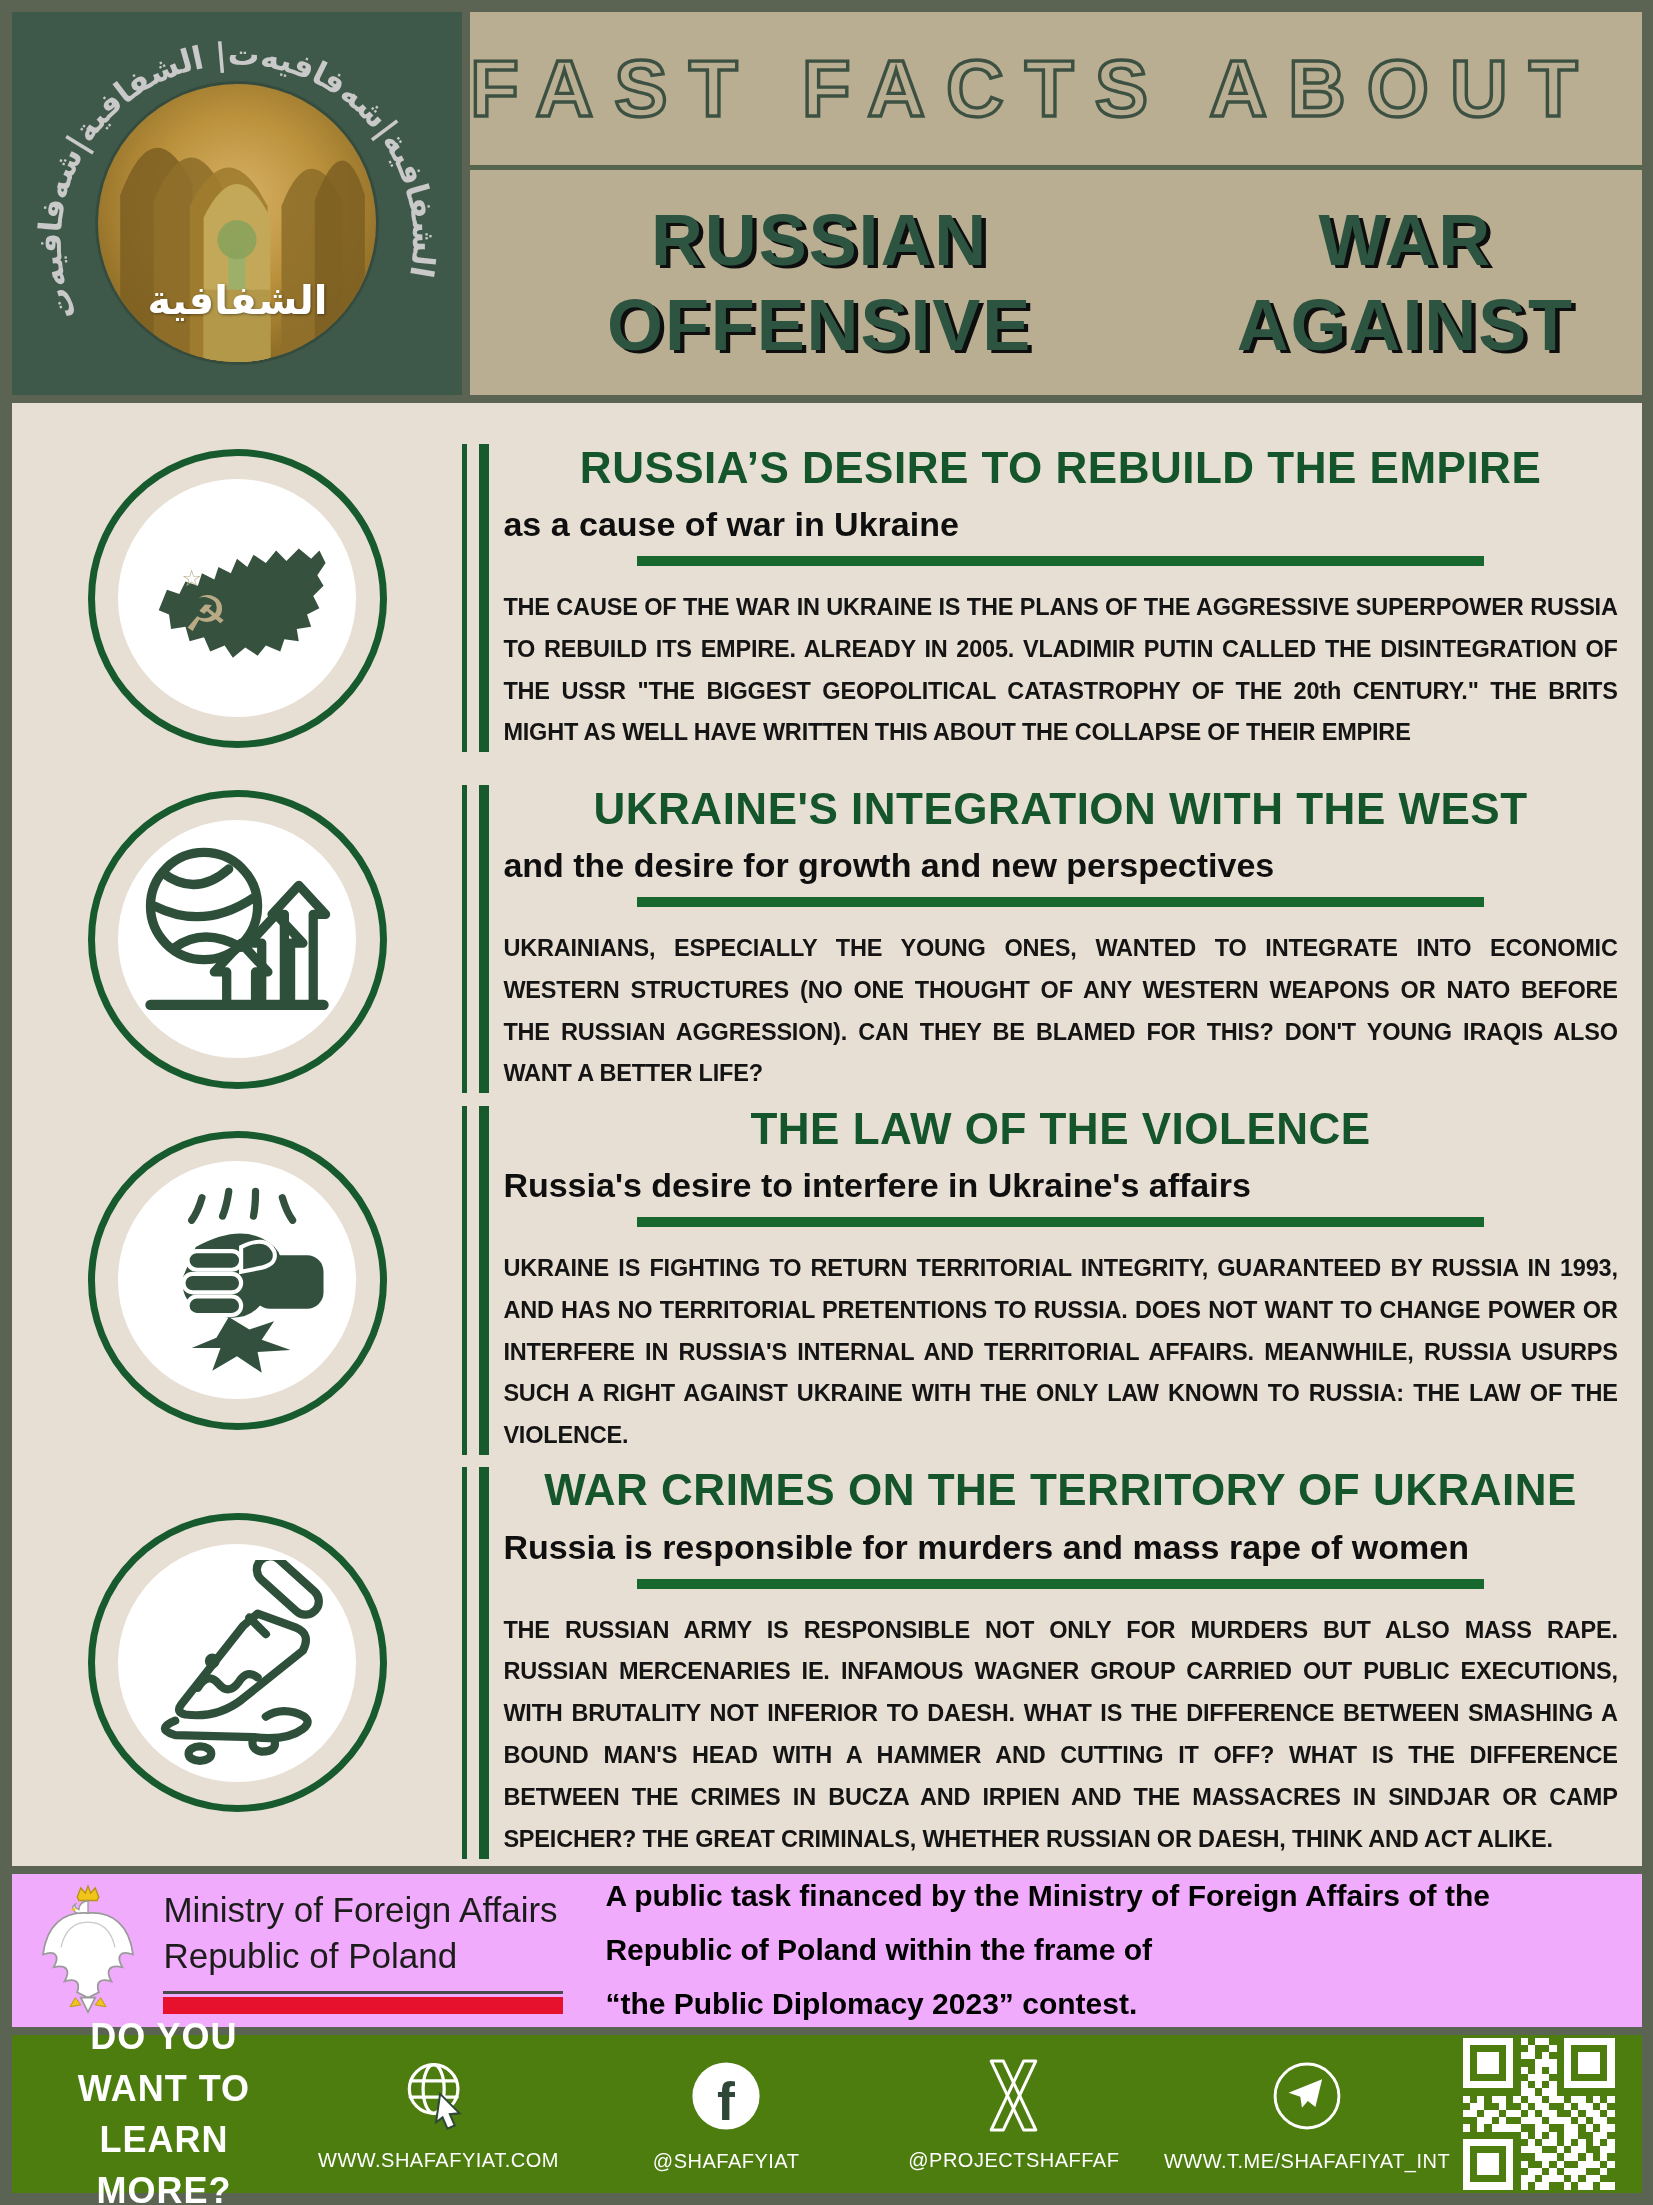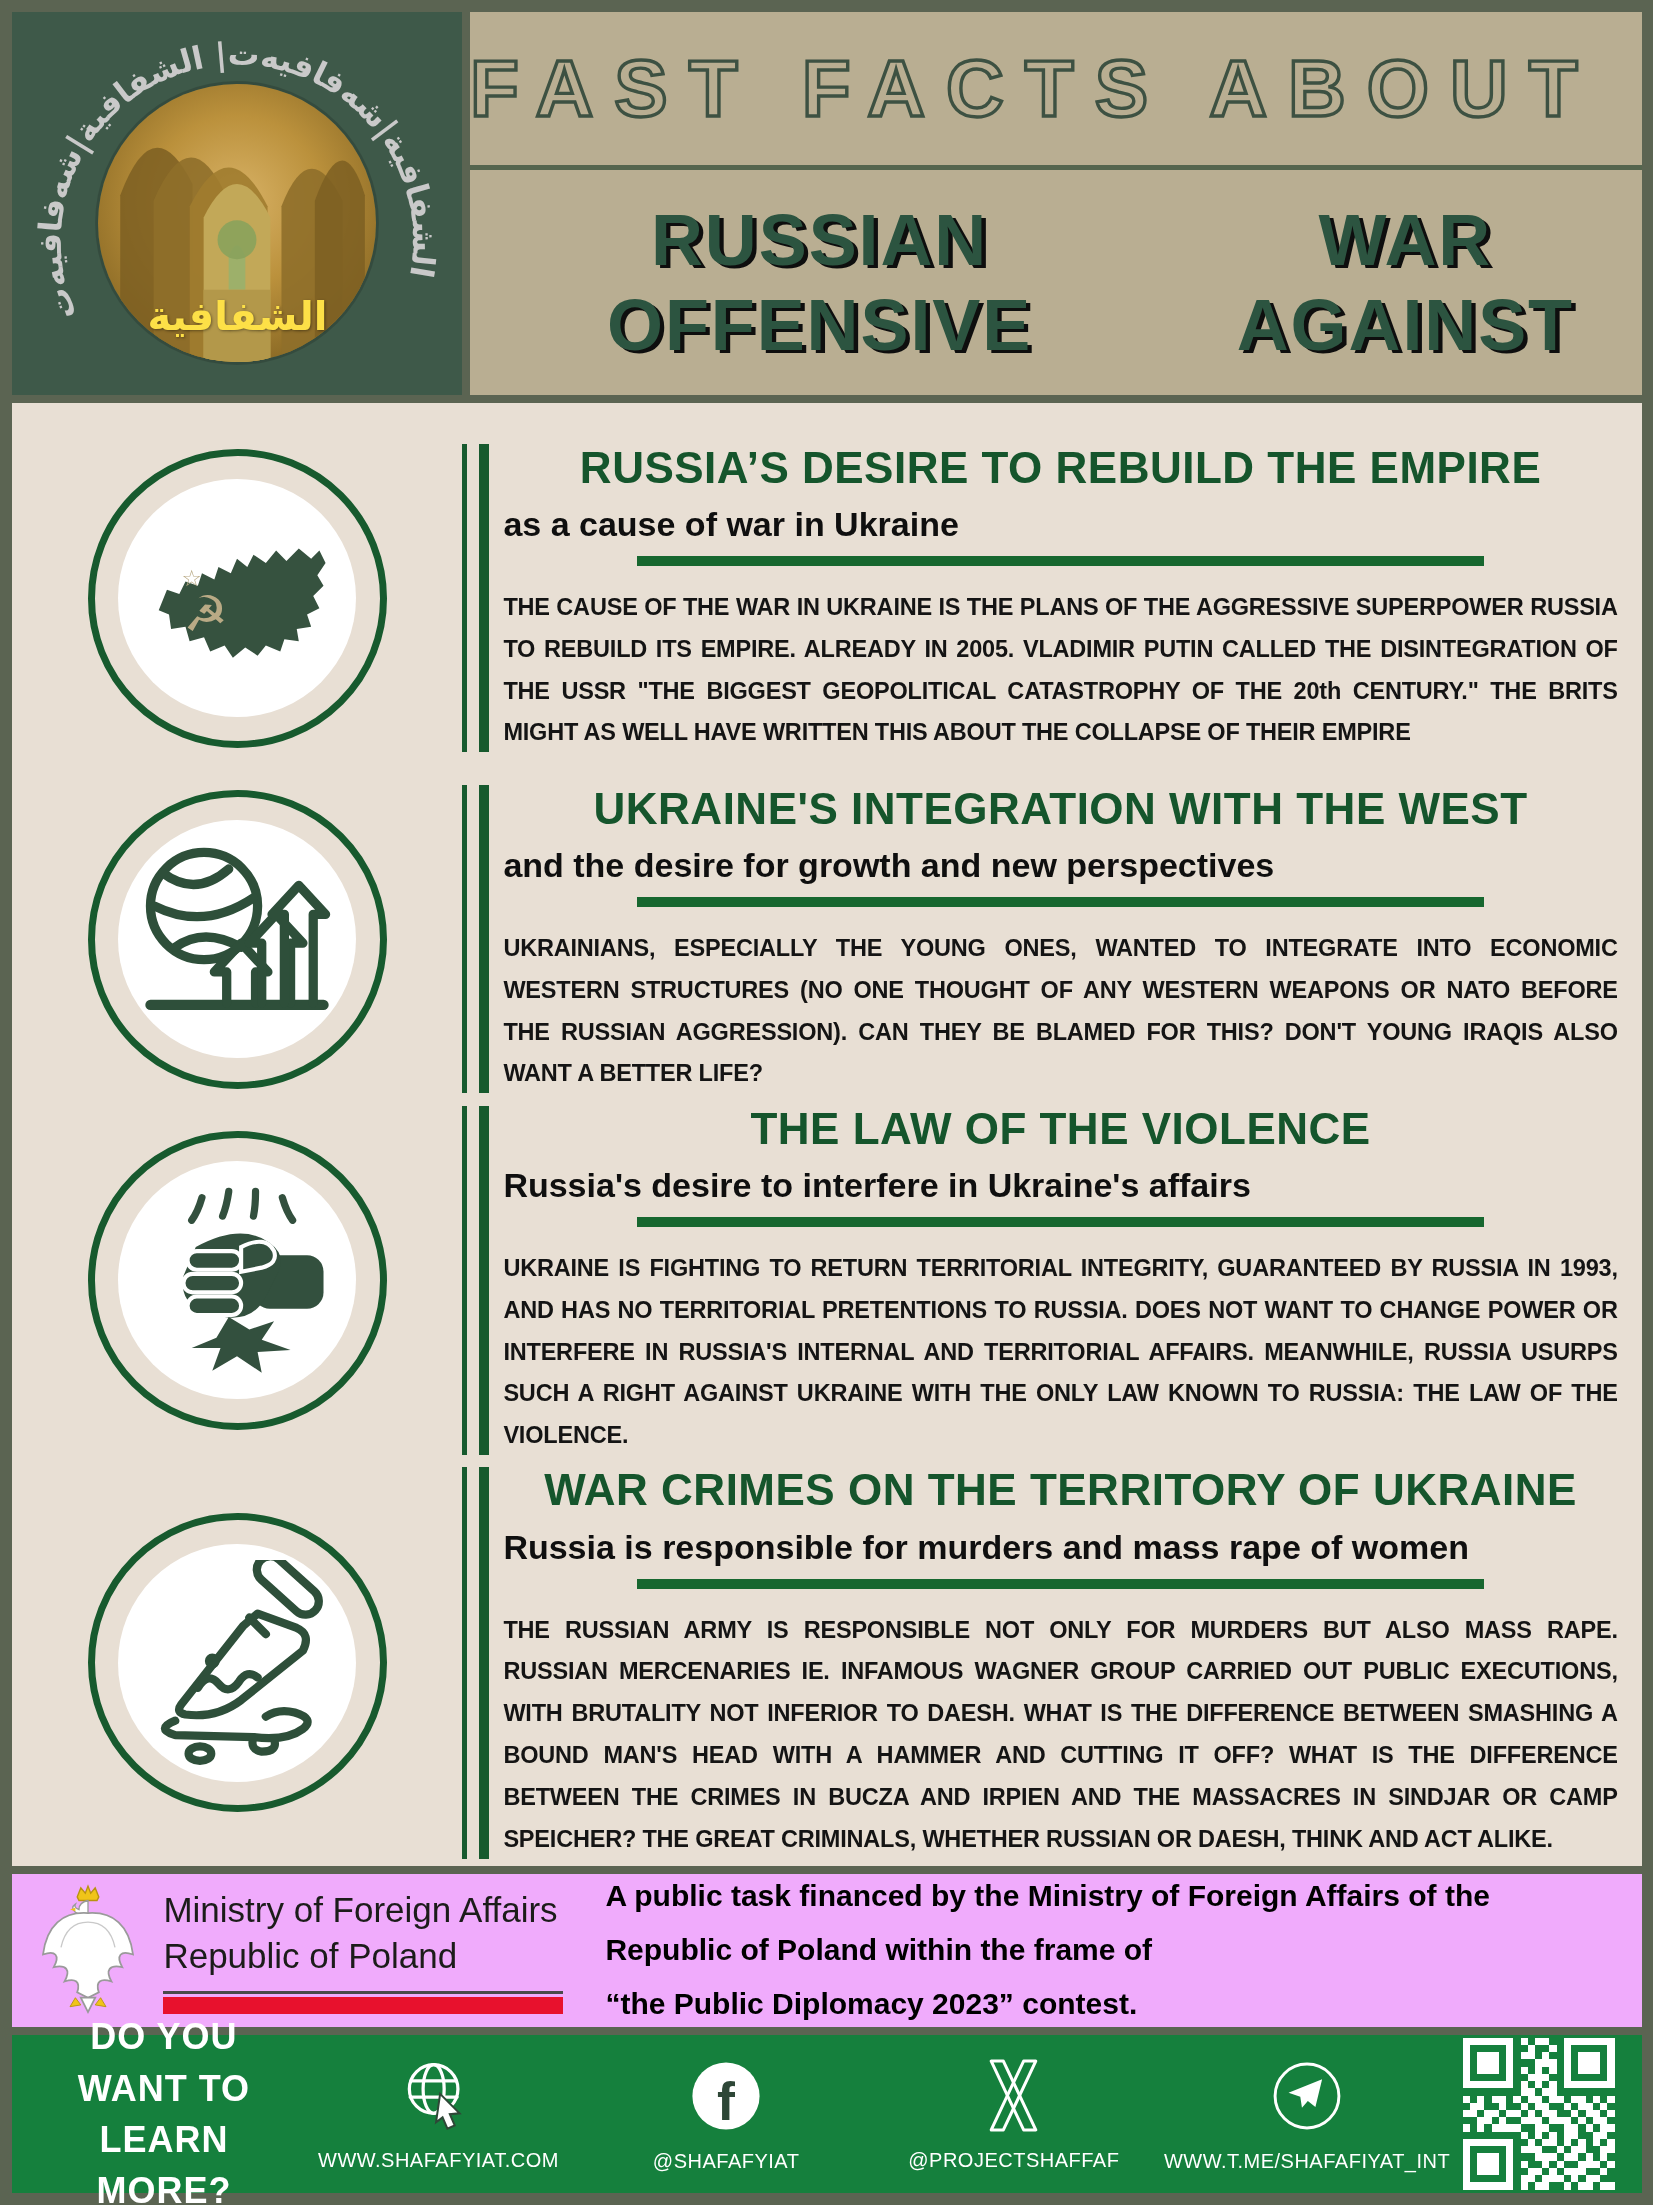--- a/index.html
+++ b/index.html
@@ -7,22 +7,22 @@
           display:flex;flex-direction:column;gap:7.7px;font-family:"Liberation Sans",sans-serif;}
 
   
   .header{height:383px;display:flex;gap:7.7px;}
   .logo-box{width:450px;background:#3e5949;position:relative;overflow:hidden;flex:none;}
   .arc-svg{position:absolute;inset:0;width:100%;height:100%;}
   .arc-text{font-family:"DejaVu Sans",sans-serif;font-size:66px;font-weight:700;fill:#c9c9c9;}
   .logo-circle{position:absolute;left:50%;top:55%;transform:translate(-50%,-50%);width:278px;height:278px;
                border-radius:50%;background:radial-gradient(circle at 50% 42%,#d8b266 0%,#bb913c 40%,#8b6a25 78%,#6e5418 100%);
                overflow:hidden;box-shadow:0 0 0 2.9px rgba(0,0,0,.15);}
-  .logo-label{position:absolute;left:50%;top:69%;transform:translateX(-50%);color:#fde047;
-              font-size:40px;font-weight:700;font-family:"DejaVu Sans",sans-serif;text-shadow:1px 1px 2.9px rgba(0,0,0,.4);margin-top:16px;}
+  .logo-label{position:absolute;left:50%;top:69%;transform:translateX(-50%);color:#ffffff;
+              font-size:40px;font-weight:700;font-family:"DejaVu Sans",sans-serif;text-shadow:1px 1px 2.9px rgba(0,0,0,.4);}
   .header-right{flex:1;background:#b9ae92;display:flex;flex-direction:column;}
   .kicker-row{height:153px;display:flex;align-items:center;justify-content:flex-start;}
   .kicker{font-size:80px;font-weight:700;letter-spacing:21px;color:transparent;
           -webkit-text-stroke:3.4px #3d5142;white-space:nowrap;}
   .hr{height:4.8px;background:#55654e;}
   .title-wrap{flex:1;display:flex;flex-direction:row;align-items:center;justify-content:center;
               color:#2c5440;font-weight:800;font-size:72px;line-height:1.18;letter-spacing:1.9px;
               text-shadow:4.3px 3.4px 0 #0e0e0e;text-align:center;}
 
   
@@ -46,21 +46,21 @@
   
   .ministry{height:153px;background:#f0abfc;display:flex;align-items:center;padding:0 22px;gap:21px;}
   .mfa{width:421px;flex:none;}
   .mfa-line{font-size:35px;color:#1c1c1a;line-height:1.32;}
   .flag{margin-top:11.5px;width:95%;}
   .flag-top{height:2.4px;background:#4a4a4a;}
   .flag-red{height:16.3px;background:#e8112d;margin-top:3.8px;}
   .credit{flex:1;text-align:left;font-size:30px;font-weight:700;line-height:1.8;color:#000;}
 
   
-  .footer{height:158px;background:#15803d;display:flex;align-items:center;padding:0 27px;gap:12.4px;color:#fff;}
+  .footer{height:158px;background:#4d7c0f;display:flex;align-items:center;padding:0 27px;gap:12.4px;color:#fff;}
   .cta{width:249px;flex:none;font-size:36px;font-weight:800;line-height:1.42;text-align:center;letter-spacing:1px;}
   .flink{display:flex;flex-direction:column;align-items:center;gap:12.4px;flex:1;}
   .flink-label{font-size:20px;font-weight:400;letter-spacing:0.5px;white-space:nowrap;}
   .qr{width:152px;height:152px;flex:none;display:grid;grid-template-columns:repeat(21,1fr);grid-auto-rows:1fr;}
   .qr div{background:transparent;}
   .qr div.on{background:#ffffff;}
 </style>
 </head>
 <body>
 

